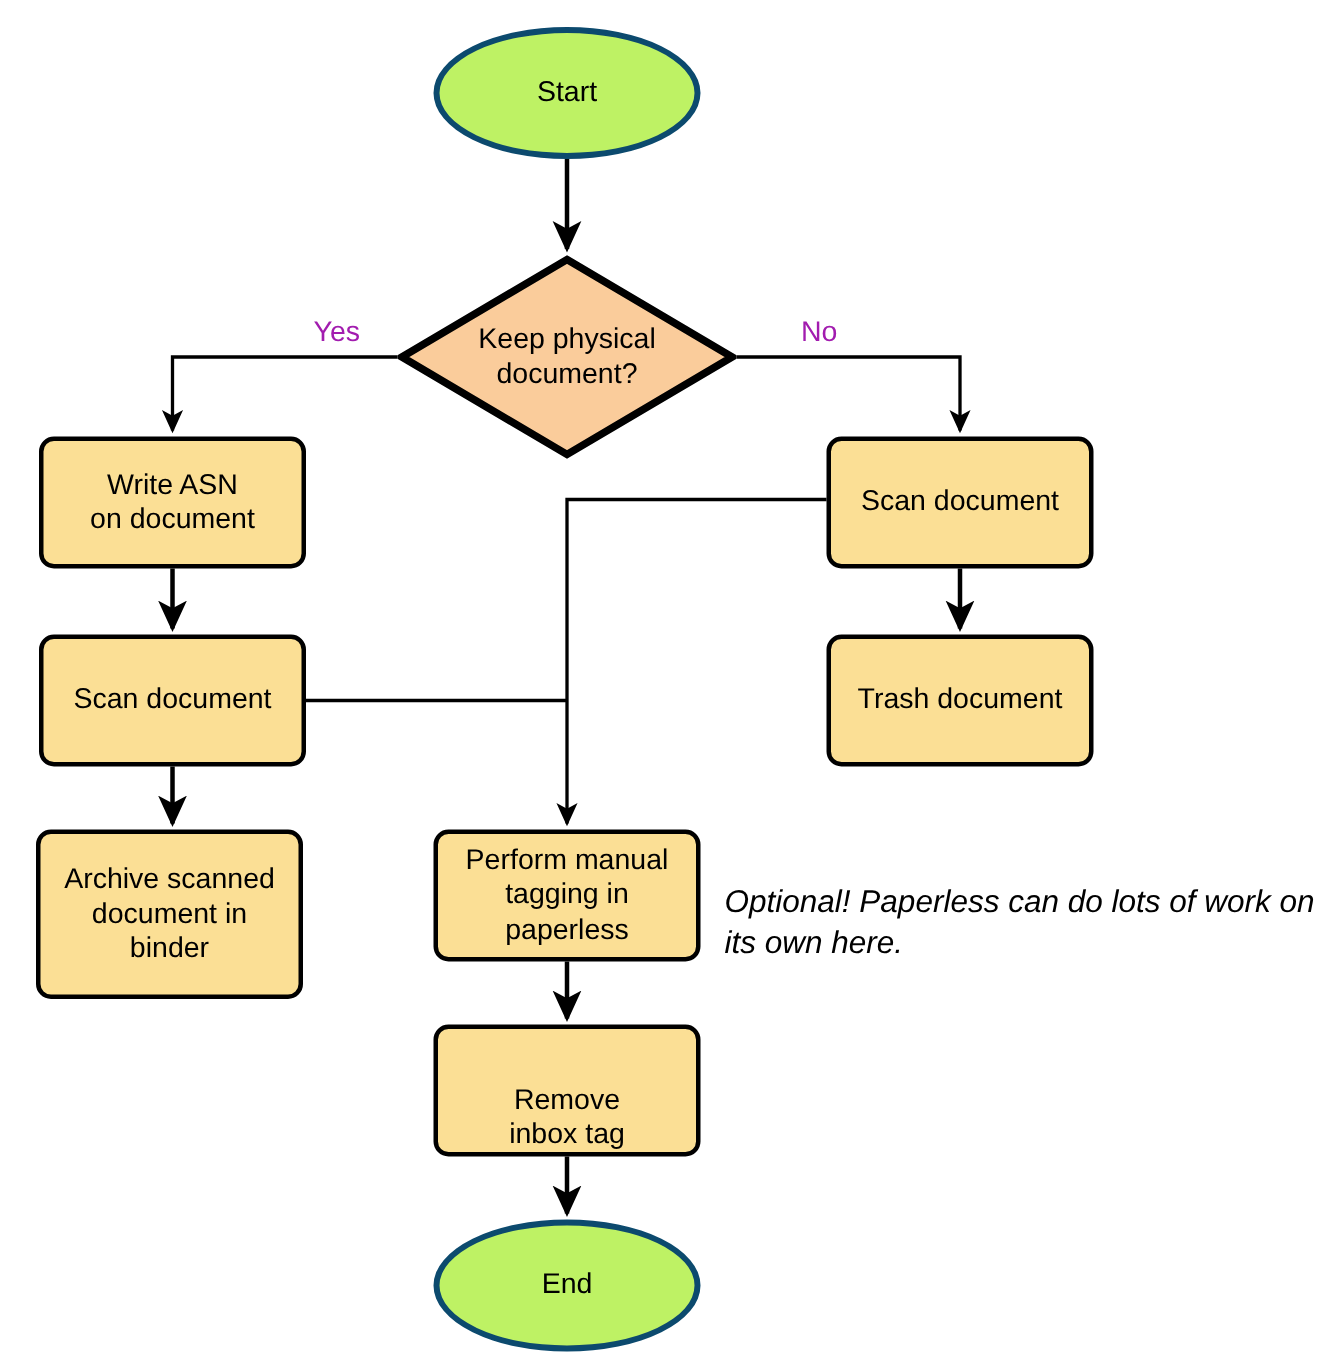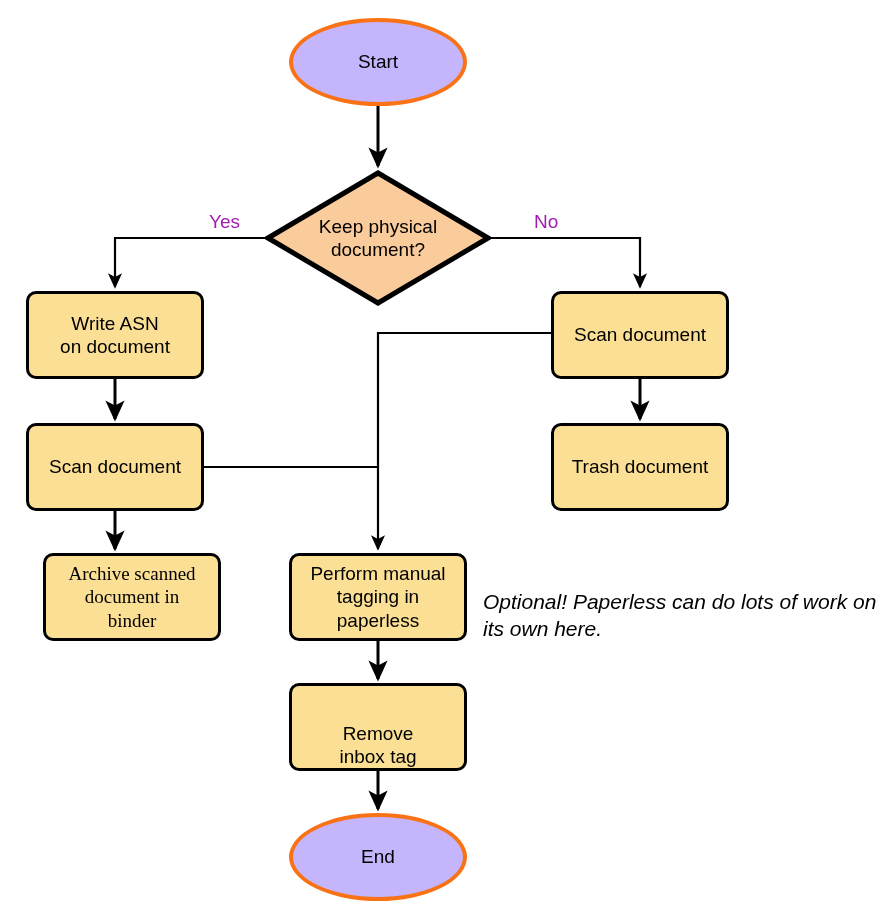--- a/index.html
+++ b/index.html
@@ -38,23 +38,23 @@
     font-size: 19px;
     line-height: 1.22;
     white-space: pre-line;
   }
   .node.process {
     border: 3px solid #000000;
     border-radius: 10px;
     background: #FBDF95;
   }
   .node.terminator {
-    border: 4px solid #f97316;
+    border: 4px solid #0c4a6e;
     border-radius: 50%;
-    background: #c4b5fd;
+    background: #bef264;
   }
   .node.decision {
     background: transparent;
     border: none;
   }
   .decision .diamond-shape {
     position: absolute;
     left: 0;
     top: 0;
     width: 100%;
@@ -128,21 +128,21 @@
 
   <div class="node process" style="left:26px; top:291px; width:178px; height:88px;">
     <span>Write ASN
 on document</span>
   </div>
 
   <div class="node process" style="left:26px; top:423px; width:178px; height:88px;">
     <span>Scan document</span>
   </div>
 
-  <div class="node process" style="left:43px; top:553px; width:178px; height:88px;font-family:Liberation Serif, serif;">
+  <div class="node process" style="left:24px; top:553px; width:178px; height:113px;">
     <span>Archive scanned
 document in
 binder</span>
   </div>
 
   <div class="node process" style="left:551px; top:291px; width:178px; height:88px;">
     <span>Scan document</span>
   </div>
 
   <div class="node process" style="left:551px; top:423px; width:178px; height:88px;">

